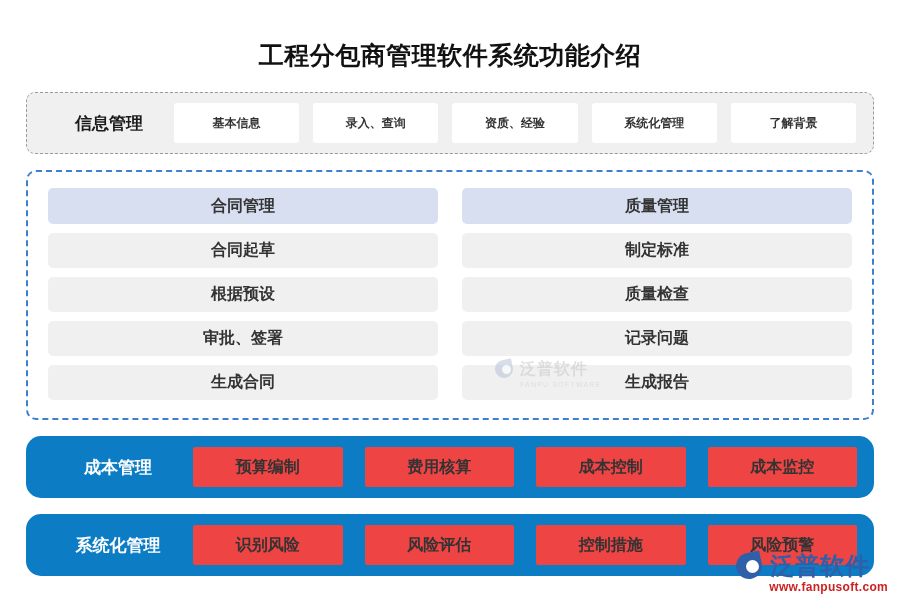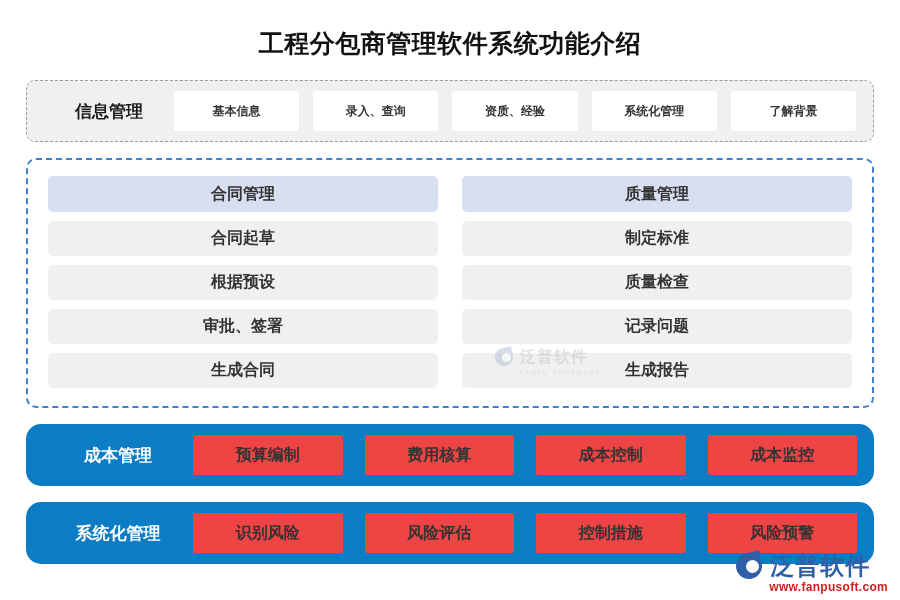--- a/index.html
+++ b/index.html
@@ -14,21 +14,21 @@
     background: #ffffff;
     font-family: "Liberation Sans", "DejaVu Sans", sans-serif;
     color: #333333;
     position: relative;
   }
 
   .page {
     width: 900px;
     height: 600px;
     position: relative;
-    padding: 0 26px;
+    padding: 12px 26px;
   }
 
   
   .title {
     text-align: center;
     font-size: 25px;
     font-weight: bold;
     color: #111111;
     letter-spacing: 0.5px;
     padding-top: 26px;

